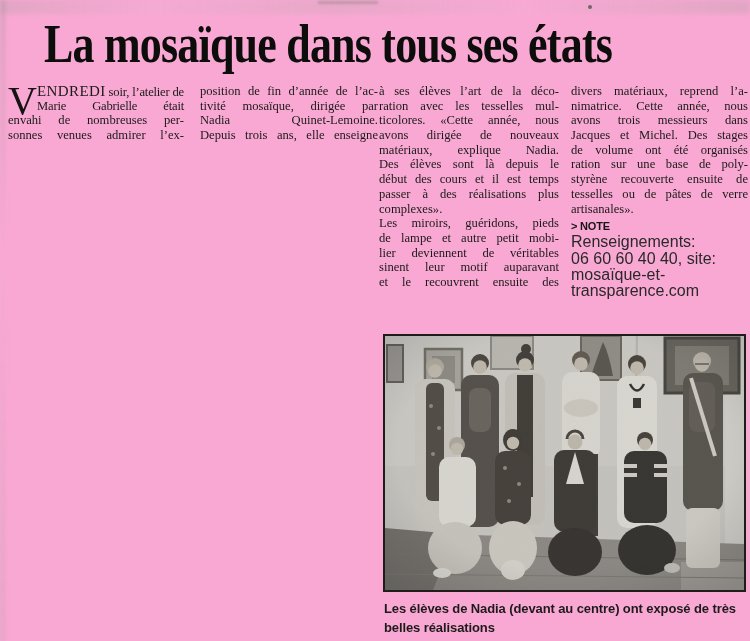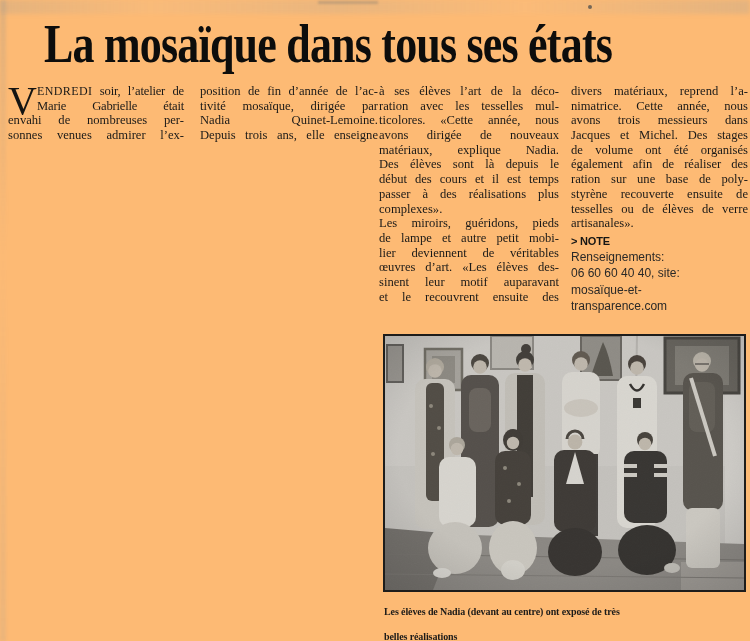--- a/index.html
+++ b/index.html
@@ -1,18 +1,18 @@
 <!DOCTYPE html>
 <html><head>
 <meta charset="utf-8">
 <style>
   html,body{margin:0;padding:0;background:#e9e8e4;}
   .page{
     position:relative; width:750px; height:641px; overflow:hidden;
-    background:#fdba74;
+    background:#f9a8d4;
     font-family:"Liberation Serif", serif;
   }
   
   .smudge{position:absolute; pointer-events:none;}
   .s-top{left:0;top:0;width:750px;height:14px;
     background:linear-gradient(90deg, rgba(160,158,152,.25), rgba(200,198,192,.08) 20%, rgba(170,168,162,.22) 45%, rgba(210,208,202,.05) 70%, rgba(165,163,157,.28));
     filter:blur(2px);}
   .s-left{left:0;top:0;width:6px;height:641px;background:linear-gradient(180deg,rgba(150,148,142,.25),rgba(200,198,192,.02) 40%,rgba(160,158,152,.18));filter:blur(1.5px);}
   .s-dot{left:588px;top:5px;width:4px;height:4px;border-radius:50%;background:#55534e;opacity:.8;}
   .s-dash{left:318px;top:1px;width:60px;height:3px;background:rgba(120,118,112,.35);filter:blur(1px);}
@@ -35,43 +35,43 @@
     font-size:12.6px; line-height:14.7px; color:#1b1a18;
     white-space:nowrap; height:14.7px;
   }
   .just{text-align:justify; text-align-last:justify;}
   .dc-pad{padding-left:29px; letter-spacing:-0.2px; word-spacing:-1px;}
   .dropcap{
     position:absolute; left:0; top:-3px;
     font-family:"Liberation Serif", serif; font-size:40px; line-height:1;
     color:#141412; font-weight:500;
   }
-  .sc{font-size:12px; letter-spacing:.4px;}
+  .sc{font-size:15px; letter-spacing:.4px;}
 
   .note-label{
     font-family:"Liberation Sans", sans-serif; font-weight:bold;
     font-size:11px; line-height:15px; color:#161614; margin-top:3px;
     letter-spacing:-0.2px;
   }
   .sans-line{
     font-family:"Liberation Sans", sans-serif;
-    font-size:12px; line-height:16.4px; height:16.4px; color:#2a2927;
+    font-size:16px; line-height:16.4px; height:16.4px; color:#2a2927;
     text-align:left; white-space:nowrap;
   }
 
   .photo{
     position:absolute; left:383px; top:334px; width:363px; height:258px;
     border:2px solid #1e1d1b; box-sizing:border-box; background:#c9c6c0;
   }
   .photo svg{display:block; width:100%; height:100%;}
 
   .caption{position:absolute; left:384px; top:599px; width:365px;}
   .cap-line{
-    font-family:Liberation Serif, serif; font-weight:bold;
-    font-size:10px; line-height:25px; color:#1c1b19; letter-spacing:-0.1px;
+    font-family:Liberation Sans, sans-serif; font-weight:bold;
+    font-size:13px; line-height:19px; color:#1c1b19; letter-spacing:-0.1px;
   }
 </style>
 </head>
 <body>
 
 <div class="page">
 
   <div class="smudge s-top"></div>
   <div class="smudge s-left"></div>
   <div class="smudge s-dot"></div>
@@ -100,36 +100,34 @@
       <div class="tline just">ticolores. «Cette année, nous</div>
       <div class="tline just">avons dirigée de nouveaux</div>
       <div class="tline just">matériaux, explique Nadia.</div>
       <div class="tline just">Des élèves sont là depuis le</div>
       <div class="tline just">début des cours et il est temps</div>
       <div class="tline just">passer à des réalisations plus</div>
       <div class="tline">complexes».</div>
       <div class="tline just">Les miroirs, guéridons, pieds</div>
       <div class="tline just">de lampe et autre petit mobi-</div>
       <div class="tline just">lier deviennent de véritables</div>
-      <div class="tline just">œuvres d’art. «Les élèves des-</div>
       <div class="tline just">sinent leur motif auparavant</div>
       <div class="tline just">et le recouvrent ensuite des</div>
     </div>
 
   <div class="col col4">
     <div>
         <div class="tline just">divers matériaux, reprend l’a-</div>
         <div class="tline just">nimatrice. Cette année, nous</div>
         <div class="tline just">avons trois messieurs dans</div>
         <div class="tline just">Jacques et Michel. Des stages</div>
         <div class="tline just">de volume ont été organisés</div>
-        <div class="tline just">également afin de réaliser des</div>
         <div class="tline just">ration sur une base de poly-</div>
         <div class="tline just">styrène recouverte ensuite de</div>
-        <div class="tline just">tesselles ou de élèves de verre</div>
+        <div class="tline just">tesselles ou de pâtes de verre</div>
         <div class="tline">artisanales».</div>
       </div>
     <div class="note-label">&gt; NOTE</div>
     <div>
         <div class="sans-line">Renseignements:</div>
         <div class="sans-line">06 60 60 40 40, site:</div>
         <div class="sans-line">mosaïque-et-</div>
         <div class="sans-line">transparence.com</div>
       </div>
   </div>

